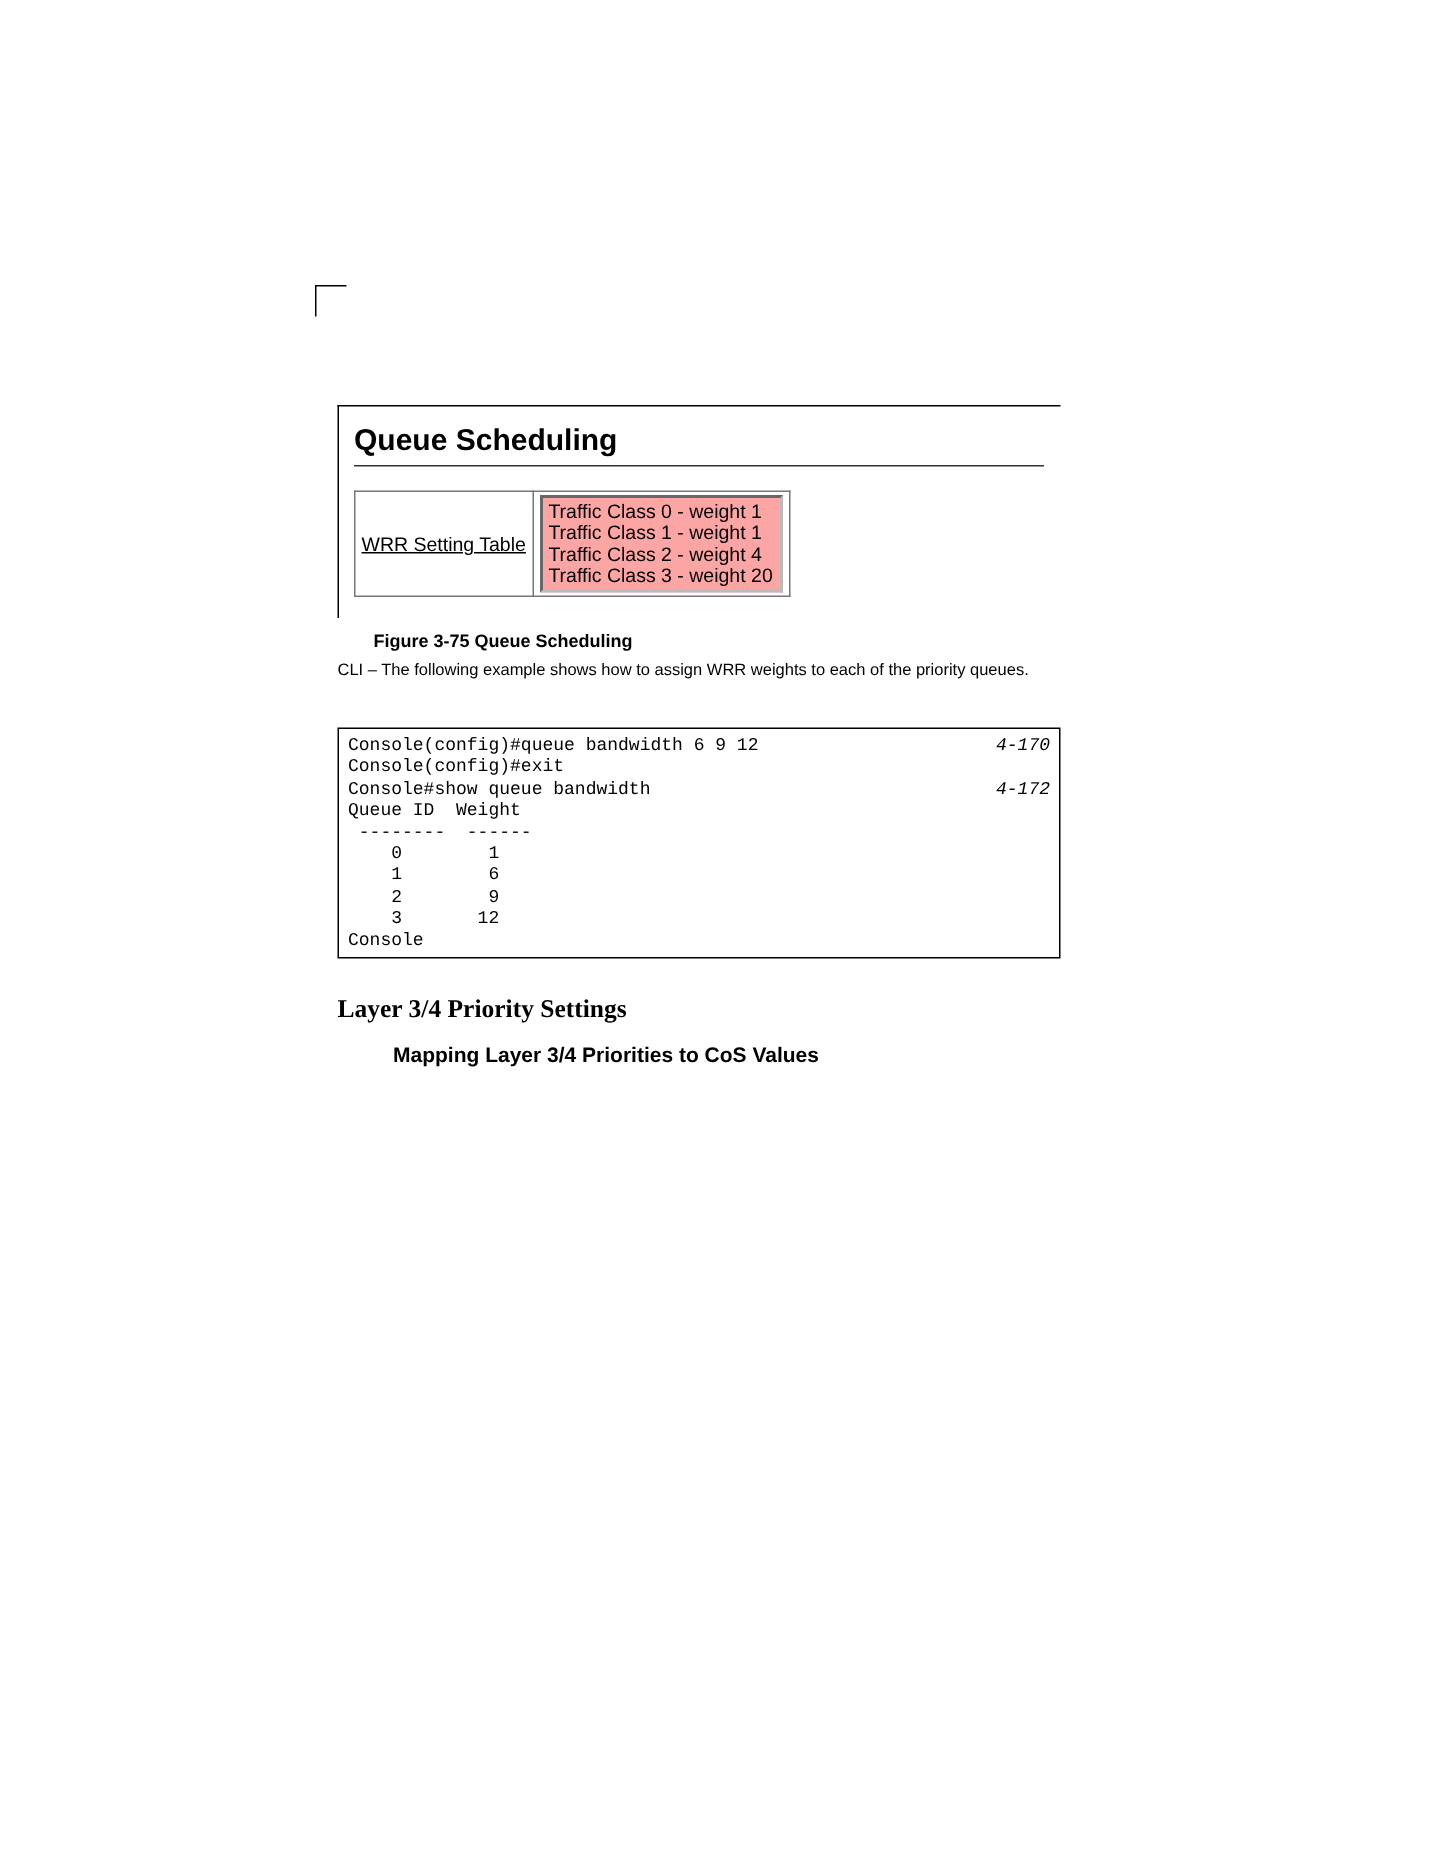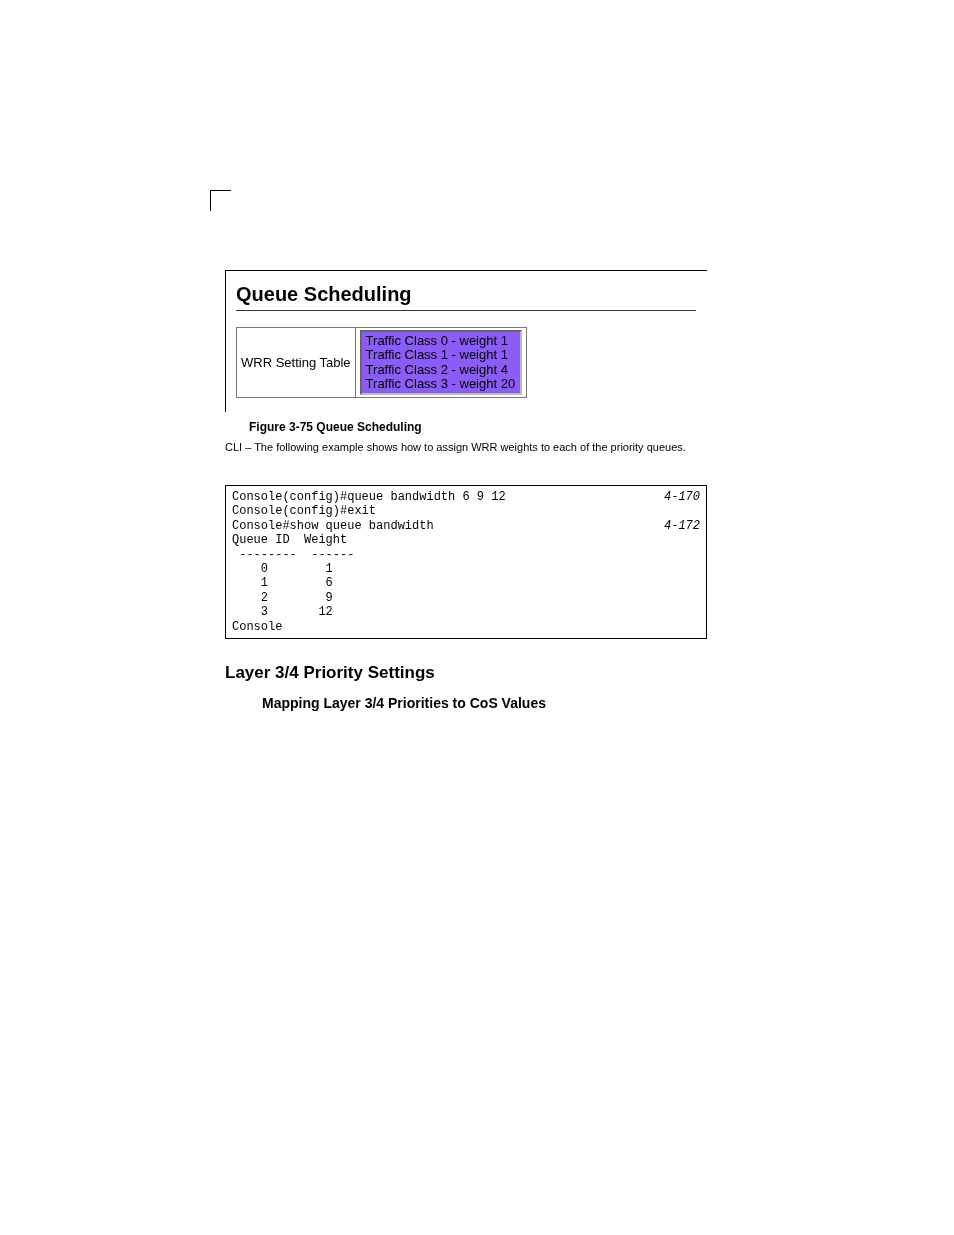--- a/index.html
+++ b/index.html
@@ -49,28 +49,29 @@
     border-collapse: collapse;
   }
   .form-table td {
     border: 1px solid #777;
     font-size: 13px;
     padding: 2px 4px;
     vertical-align: middle;
   }
   .label-cell {
     white-space: nowrap;
+    text-decoration: underline;
   }
 
   .listbox {
     width: 150px;
     padding: 2px 4px;
     font-size: 13px;
     border: 2px inset #bbb;
-    background: #8b5cf6;
+    background: #fca5a5;
   }
   .listbox-item {
     line-height: 1.1;
     white-space: nowrap;
   }
   .weight-input {
     width: 35px;
     height: 16px;
     border: 2px inset #bbb;
     font-size: 12px;
@@ -97,21 +98,21 @@
   .cli-ref {
     float: right;
     font-style: italic;
   }
 
   
   h2.section {
     font-size: 17px;
     font-weight: bold;
     margin: 24px 0 12px 0;
-    font-family: Liberation Sans, sans-serif;
+    font-family: Liberation Serif, serif;
   }
   h3.subsection {
     font-size: 14px;
     font-weight: bold;
     margin: 0 0 8px 0;
     padding-left: 37px;
   }
   p.body {
     font-size: 11px;
     line-height: 1.35;

